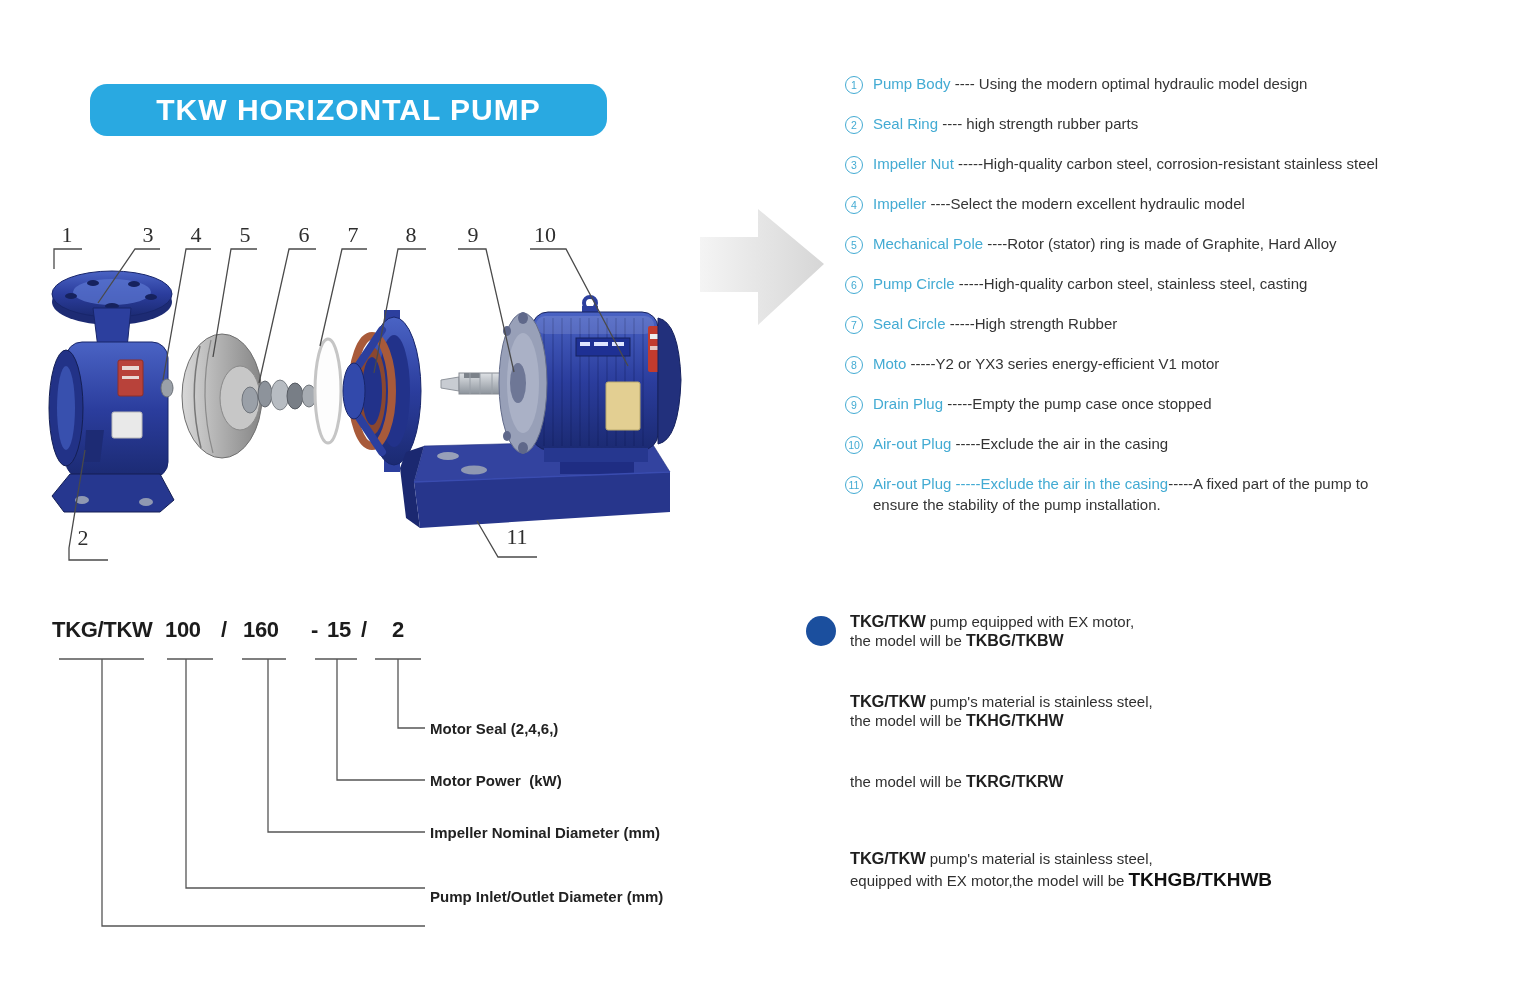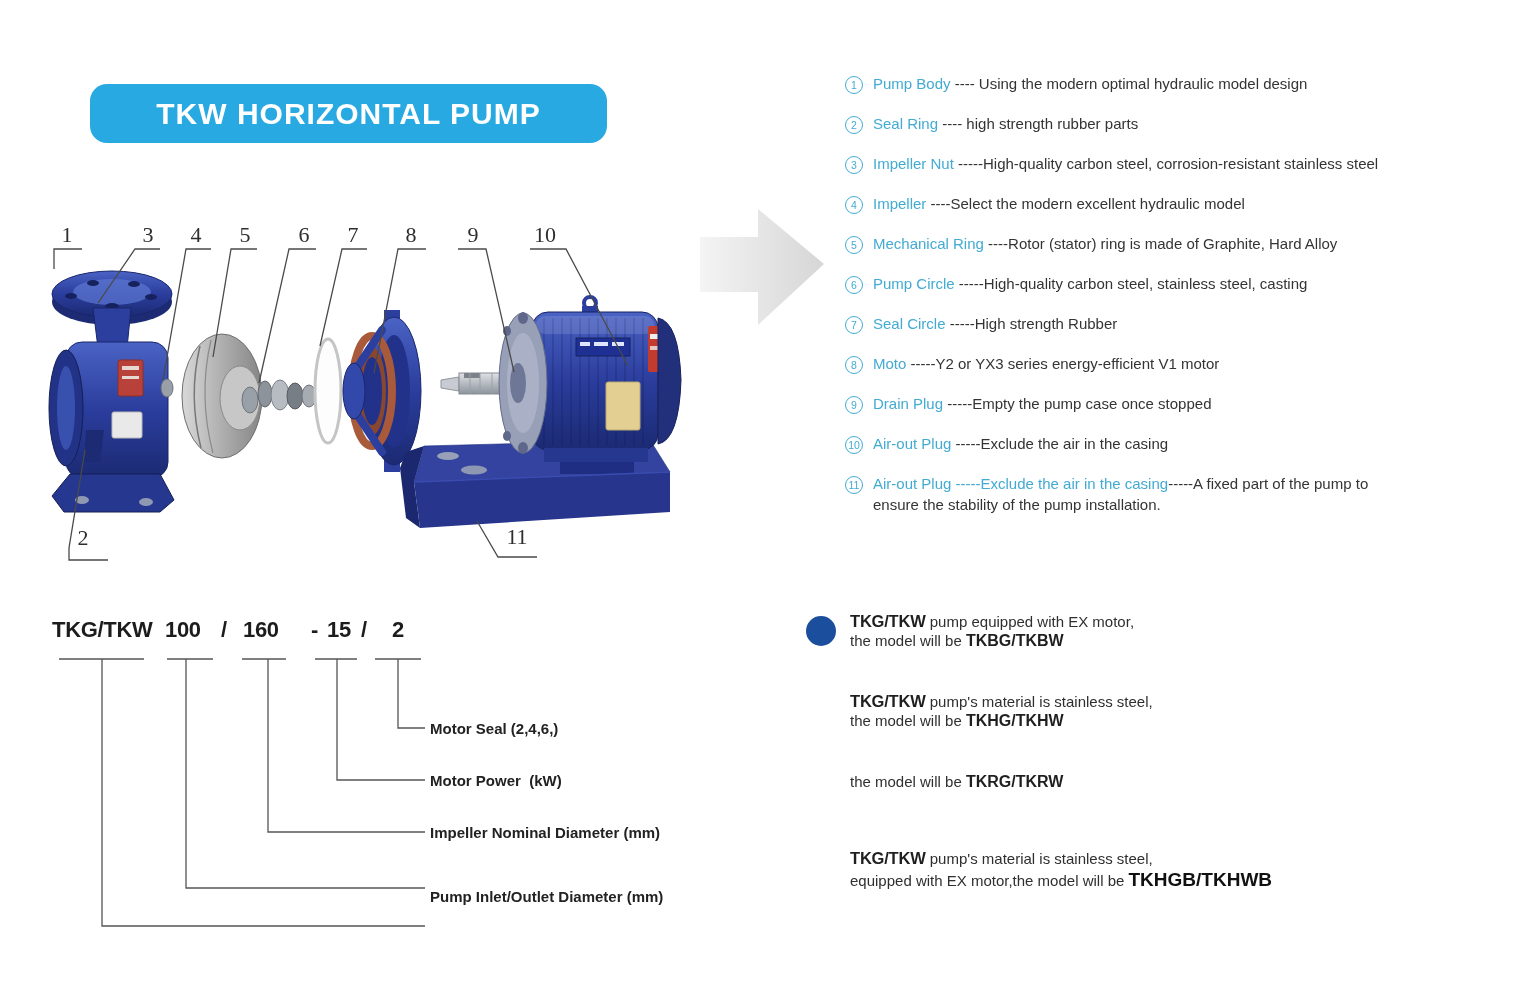--- a/index.html
+++ b/index.html
@@ -1,20 +1,20 @@
 <!DOCTYPE html>
 <html><head>
 <meta charset="utf-8">
 <style>
   html,body{margin:0;padding:0;background:#ffffff;}
   #page{position:relative;width:1513px;height:1000px;background:#ffffff;overflow:hidden;
         font-family:"Liberation Sans",sans-serif;color:#343434;}
   .abs{position:absolute;}
   
-  #banner{left:90px;top:84px;width:517px;height:59px;background:#29A9E1;border-radius:17px;
+  #banner{left:90px;top:84px;width:517px;height:52px;background:#29A9E1;border-radius:17px;
           display:flex;align-items:center;justify-content:center;}
   #banner span{color:#ffffff;font-weight:bold;font-size:30px;letter-spacing:1px;}
   
   .pnum{font-family:"Liberation Serif",serif;font-size:22px;color:#2e2e2e;transform:translateX(-50%);}
   
   #legend{left:845px;top:74px;width:665px;}
   .legend-row{display:flex;align-items:flex-start;margin-bottom:19.5px;font-size:15px;line-height:20.5px;}
   .lcirc{flex:none;width:16px;height:16px;border:1.2px solid #43ABD3;border-radius:50%;color:#43ABD3;
          font-size:10.5px;line-height:16px;text-align:center;margin:2px 10px 0 0;}
   .lname{color:#43ABD3;white-space:pre;}
@@ -222,21 +222,21 @@
     <div class="legend-row">
       <span class="lcirc">3</span>
       <span><span class="lname">Impeller Nut </span><span class="ldesc">-----High-quality carbon steel, corrosion-resistant stainless steel</span></span>
     </div>
     <div class="legend-row">
       <span class="lcirc">4</span>
       <span><span class="lname">Impeller </span><span class="ldesc">----Select the modern excellent hydraulic model</span></span>
     </div>
     <div class="legend-row">
       <span class="lcirc">5</span>
-      <span><span class="lname">Mechanical Ring </span><span class="ldesc">----Rotor (stator) ring is made of Graphite, Hard Alloy</span></span>
+      <span><span class="lname">Mechanical Pole </span><span class="ldesc">----Rotor (stator) ring is made of Graphite, Hard Alloy</span></span>
     </div>
     <div class="legend-row">
       <span class="lcirc">6</span>
       <span><span class="lname">Pump Circle </span><span class="ldesc">-----High-quality carbon steel, stainless steel, casting</span></span>
     </div>
     <div class="legend-row">
       <span class="lcirc">7</span>
       <span><span class="lname">Seal Circle </span><span class="ldesc">-----High strength Rubber</span></span>
     </div>
     <div class="legend-row">

